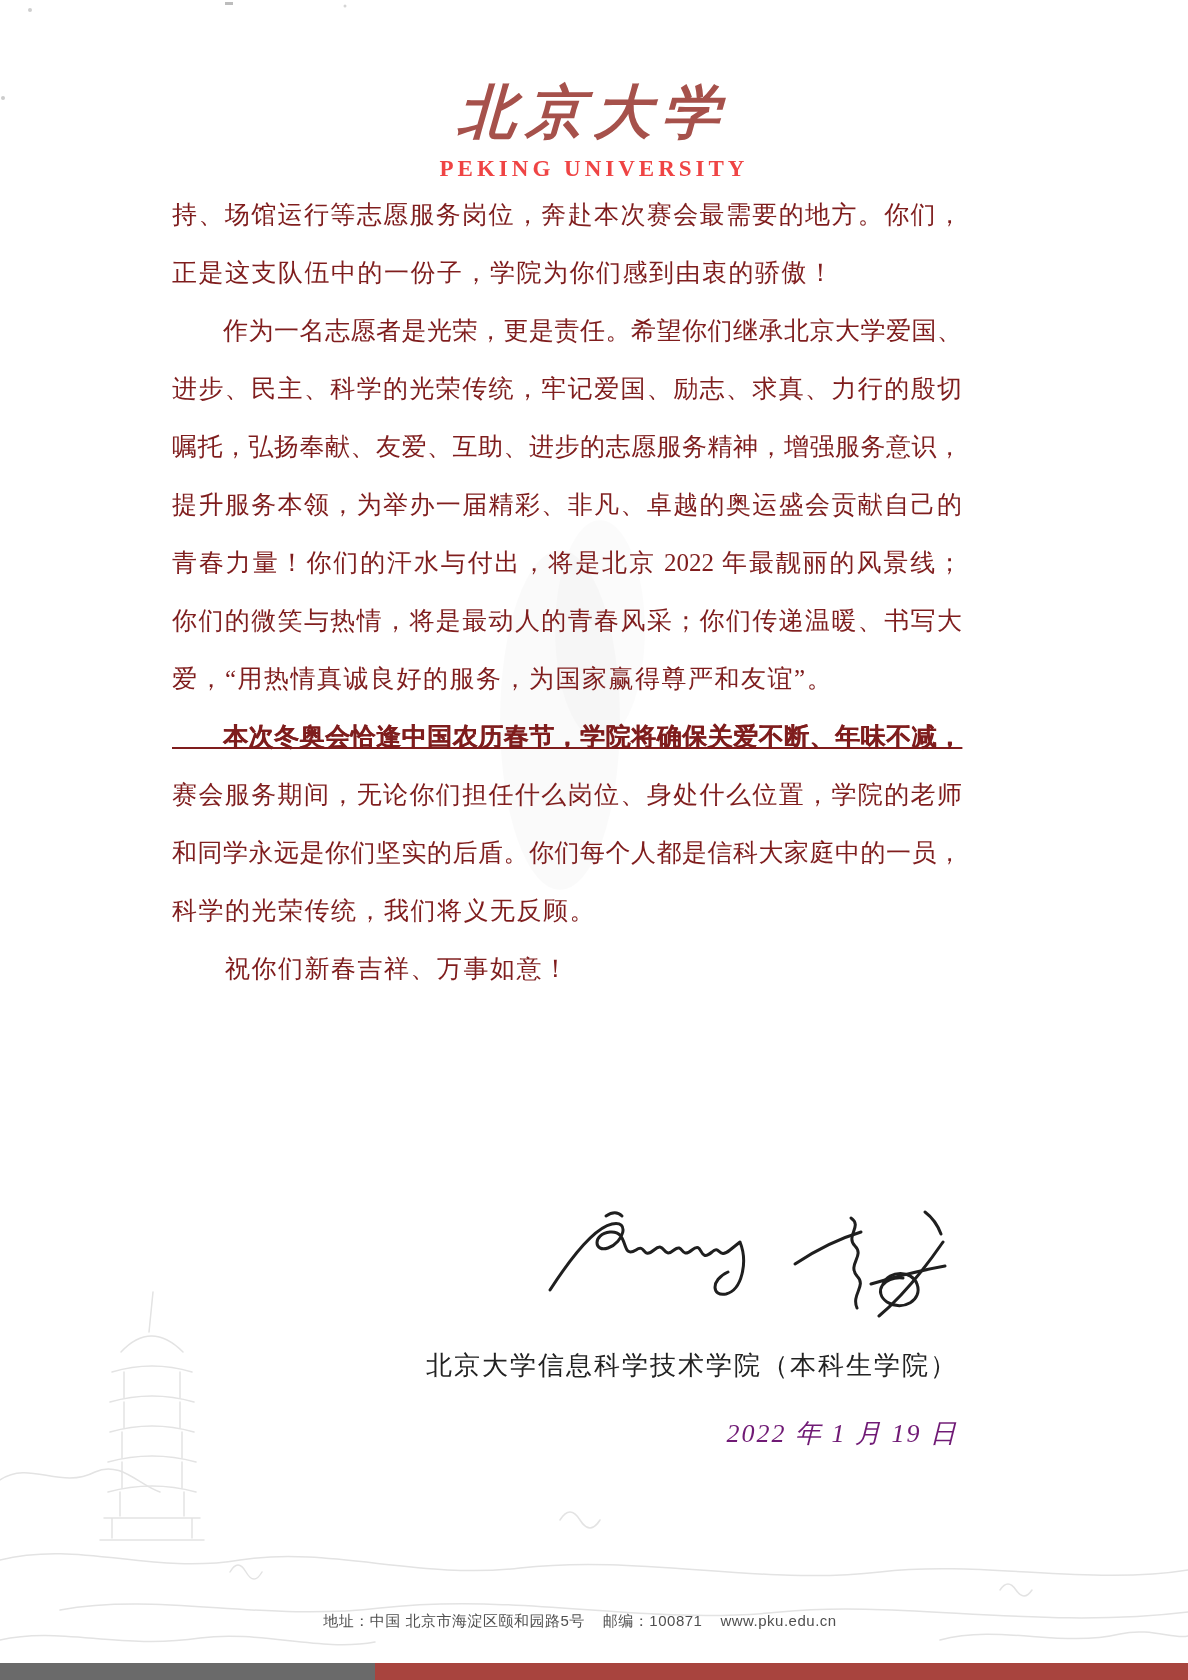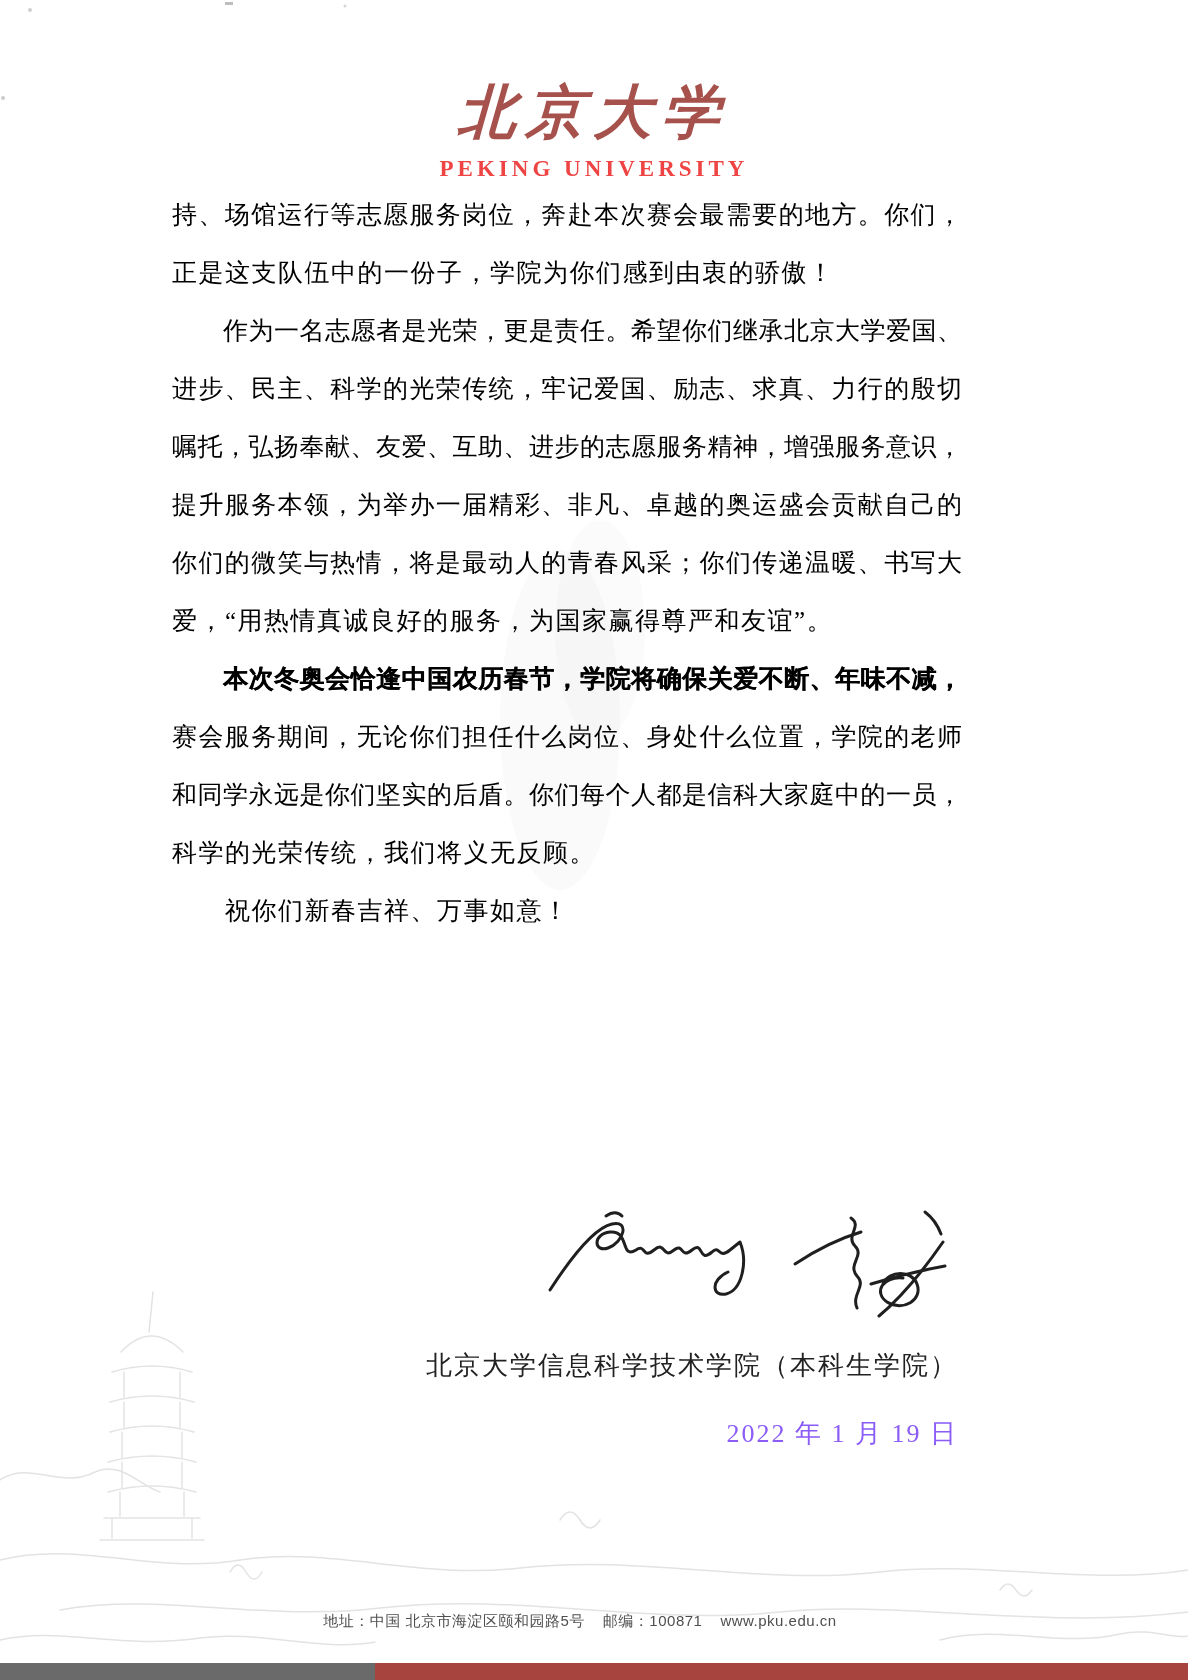--- a/index.html
+++ b/index.html
@@ -21,46 +21,47 @@
     display:inline-block;
   }
   .logo-en{
     margin-top:4px;
     font-size:23px;font-weight:600;letter-spacing:4px;
     color:#ef4444;
   }
   
   .body-text{
     position:absolute;left:172px;top:186px;width:790px;z-index:2;
-    color:#000000;
+    color:#7f1d1d;
   }
   .line{
     height:58px;line-height:58px;font-size:25px;
     letter-spacing:1.5px;
     white-space:nowrap;
   }
   .line.full{
     text-align:justify;
     text-align-last:justify;
     letter-spacing:0;
   }
   .line.heavy{
     font-weight:600;
     text-shadow:0.4px 0 0 currentColor;
+    text-decoration:underline;
   }
   
   .sig-svg{position:absolute;left:520px;top:1198px;z-index:3;}
   
   .institution{
     position:absolute;right:230px;top:1348px;z-index:2;
     font-size:26px;color:#222;letter-spacing:2px;white-space:nowrap;
   }
   .date{
     position:absolute;right:230px;top:1416px;z-index:2;
-    font-size:26px;color:#8b5cf6;letter-spacing:2px;white-space:nowrap;
+    font-size:26px;color:#701a75;letter-spacing:2px;white-space:nowrap;font-style:italic;
   }
   
   .footer-line{
     position:absolute;left:10px;top:1612px;width:1140px;z-index:2;
     text-align:center;
     font-family:"Liberation Sans","DejaVu Sans",sans-serif;
     font-size:15px;color:#4f4f4f;font-weight:500;letter-spacing:0.5px;
   }
   .footer-line span{white-space:nowrap;}
   .footer-gap{display:inline-block;width:18px;}
@@ -114,20 +115,21 @@
     <div class="logo-en">PEKING UNIVERSITY</div>
   </div>
 
   <div class="body-text">
       <div class="line full">持、场馆运行等志愿服务岗位，奔赴本次赛会最需要的地方。你们，</div>
       <div class="line">正是这支队伍中的一份子，学院为你们感到由衷的骄傲！</div>
       <div class="line full">　　作为一名志愿者是光荣，更是责任。希望你们继承北京大学爱国、</div>
       <div class="line full">进步、民主、科学的光荣传统，牢记爱国、励志、求真、力行的殷切</div>
       <div class="line full">嘱托，弘扬奉献、友爱、互助、进步的志愿服务精神，增强服务意识，</div>
       <div class="line full">提升服务本领，为举办一届精彩、非凡、卓越的奥运盛会贡献自己的</div>
+      <div class="line full">青春力量！你们的汗水与付出，将是北京 2022 年最靓丽的风景线；</div>
       <div class="line full">你们的微笑与热情，将是最动人的青春风采；你们传递温暖、书写大</div>
       <div class="line">爱，“用热情真诚良好的服务，为国家赢得尊严和友谊”。</div>
       <div class="line full heavy">　　本次冬奥会恰逢中国农历春节，学院将确保关爱不断、年味不减，</div>
       <div class="line full">赛会服务期间，无论你们担任什么岗位、身处什么位置，学院的老师</div>
       <div class="line full">和同学永远是你们坚实的后盾。你们每个人都是信科大家庭中的一员，</div>
       <div class="line">科学的光荣传统，我们将义无反顾。</div>
       <div class="line">　　祝你们新春吉祥、万事如意！</div>
     </div>
 
   <svg class="sig-svg" width="440" height="140" viewBox="0 0 440 140">

